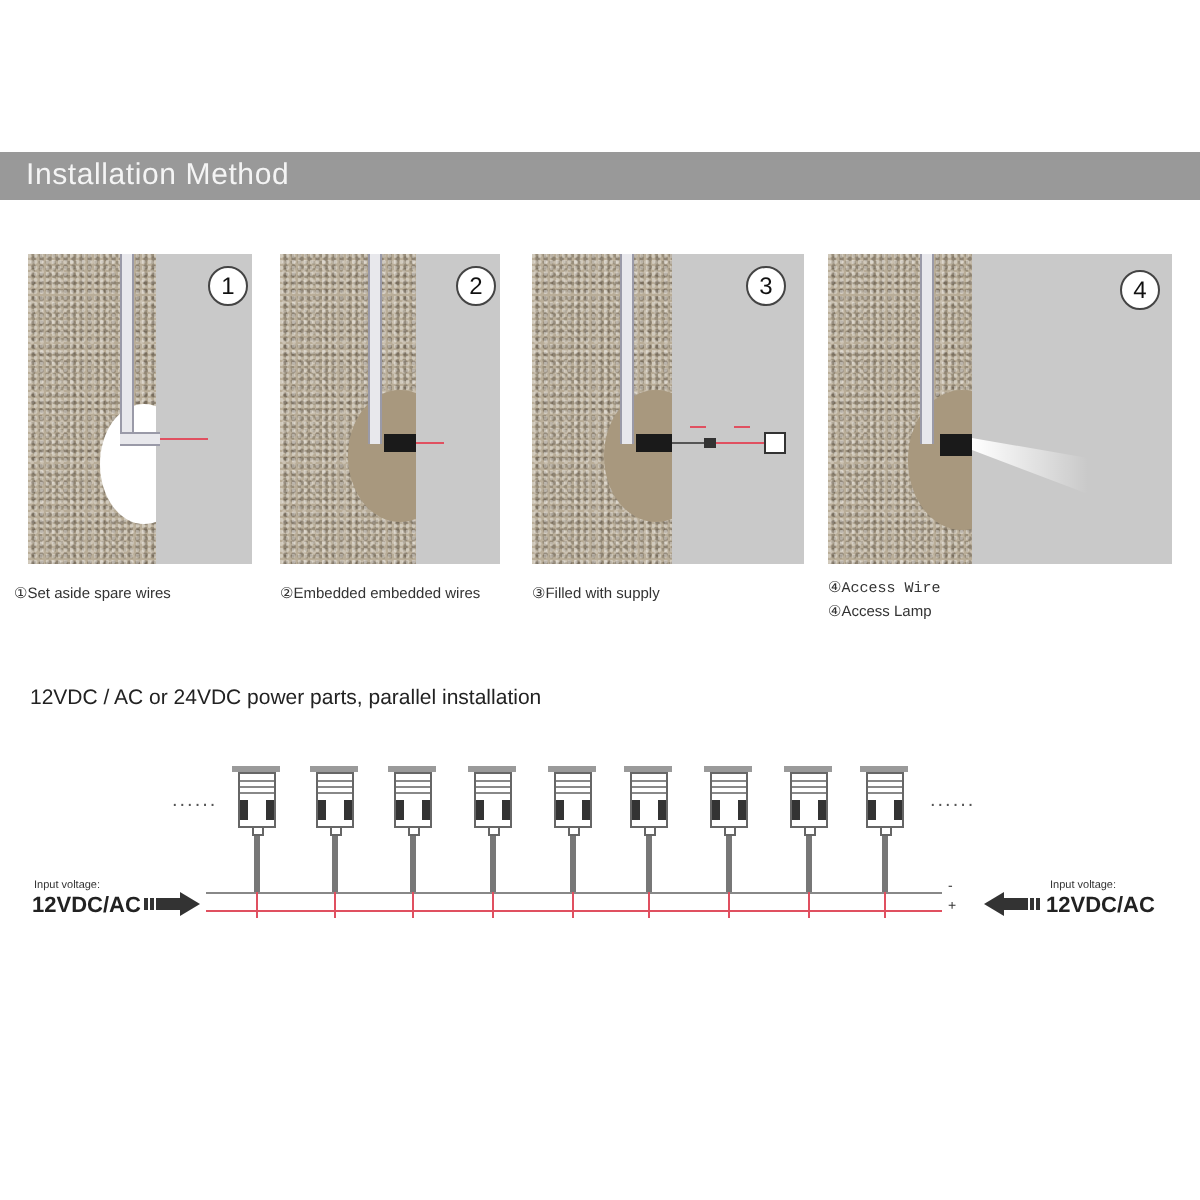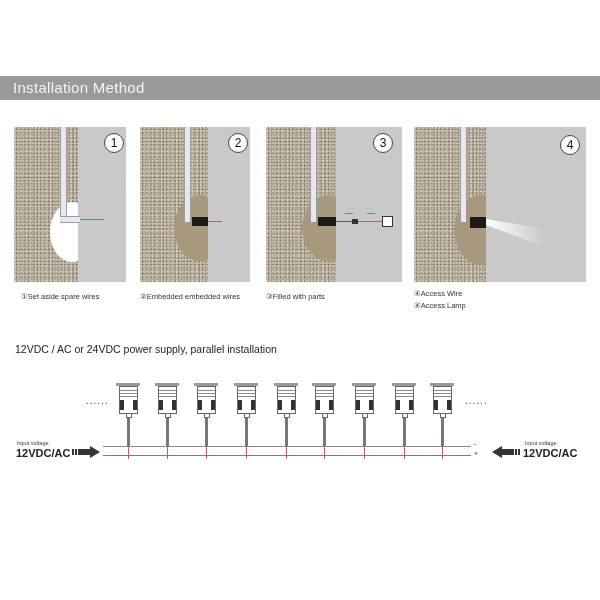--- a/index.html
+++ b/index.html
@@ -47,21 +47,21 @@
 
 <div class="panel" style="left:14px;width:112px;">
   <div class="stone" style="width:64px;"></div>
   <div class="cavity" style="left:36px;top:75px;width:44px;height:60px;background:#fff;"></div>
   <div style="position:absolute;left:64px;top:0;width:48px;height:155px;background:#c9c9c9;"></div>
   <div class="pipe" style="left:46px;top:0;height:92px;"></div>
   <div class="pipe-h" style="left:46px;top:89px;width:20px;"></div>
   <div class="wire-red" style="left:66px;top:92px;width:24px;"></div>
   <div class="badge" style="left:90px;top:6px;">1</div>
 </div>
-<div class="caption" style="left:21px;top:292px;">①Set aside spare wires</div>
+<div class="caption" style="left:7px;top:292px;">①Set aside spare wires</div>
 
 <div class="panel" style="left:140px;width:110px;">
   <div class="stone" style="width:68px;"></div>
   <div class="cavity" style="left:34px;top:68px;width:52px;height:66px;background:#a8987e;"></div>
   <div style="position:absolute;left:68px;top:0;width:42px;height:155px;background:#c9c9c9;"></div>
   <div class="pipe" style="left:44px;top:0;height:95px;"></div>
   <div class="plug" style="left:52px;top:90px;width:16px;height:9px;"></div>
   <div class="wire-red" style="left:68px;top:94px;width:14px;"></div>
   <div class="badge" style="left:88px;top:6px;">2</div>
 </div>
@@ -74,43 +74,43 @@
   <div class="pipe" style="left:44px;top:0;height:95px;"></div>
   <div class="plug" style="left:52px;top:90px;width:18px;height:9px;"></div>
   <div style="position:absolute;left:70px;top:94px;width:18px;height:1px;background:#555;"></div>
   <div class="plug" style="left:86px;top:92px;width:6px;height:5px;background:#333;"></div>
   <div class="wire-red" style="left:92px;top:94px;width:24px;"></div>
   <div class="wire-red" style="left:79px;top:86px;width:8px;"></div>
   <div class="wire-red" style="left:101px;top:86px;width:8px;"></div>
   <div style="position:absolute;left:116px;top:89px;width:9px;height:9px;border:1px solid #333;background:#fff;"></div>
   <div class="badge" style="left:107px;top:6px;">3</div>
 </div>
-<div class="caption" style="left:266px;top:292px;">③Filled with parts</div>
+<div class="caption" style="left:266px;top:292px;">③Filled with supply</div>
 
 <div class="panel" style="left:414px;width:172px;">
   <div class="stone" style="width:72px;"></div>
   <div class="cavity" style="left:40px;top:68px;width:54px;height:70px;background:#a8987e;"></div>
   <div style="position:absolute;left:72px;top:0;width:100px;height:155px;background:#c9c9c9;"></div>
   <div class="pipe" style="left:46px;top:0;height:95px;"></div>
   <div class="plug" style="left:56px;top:90px;width:16px;height:11px;"></div>
   <svg style="position:absolute;left:72px;top:88px;" width="60" height="40">
     <defs>
         <linearGradient id="lb" x1="0" x2="1">
           <stop offset="0" stop-color="#fff" stop-opacity="1"></stop>
           <stop offset="1" stop-color="#fff" stop-opacity="0"></stop>
         </linearGradient>
       </defs>
     <polygon points="0,4 0,10 58,32 58,14" fill="url(#lb)"></polygon>
   </svg>
   <div class="badge" style="left:146px;top:8px;">4</div>
 </div>
-<div class="caption" style="left:414px;top:289px;">④Access Wire</div>
+<div class="caption" style="left:414px;top:289px;font-family:Liberation Mono, monospace;">④Access Wire</div>
 <div class="caption" style="left:414px;top:301px;">④Access Lamp</div>
 
-<div class="sub">12VDC / AC or 24VDC power supply, parallel installation</div>
+<div class="sub">12VDC / AC or 24VDC power parts, parallel installation</div>
 
 <div class="dots" style="left:86px;">......</div>
 <div class="dots" style="left:465px;">......</div>
 
 <div class="bus" style="left:103px;top:446px;width:368px;background:#888;"></div>
 <div class="bus" style="left:103px;top:455px;width:368px;background:#e05060;"></div>
 
 <div class="lamp" style="left:118px;">
     <div class="cap"></div>
     <div class="body">

